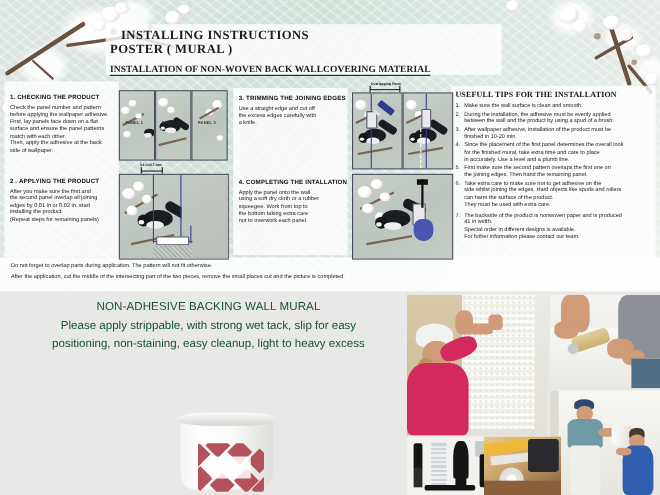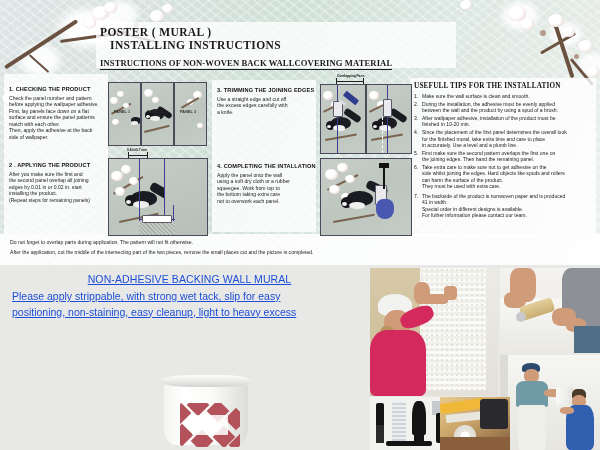--- a/index.html
+++ b/index.html
@@ -73,23 +73,23 @@
   .squeegee{position:absolute;background:#e9e9ee;border:.8px solid #5a5a6a;border-radius:1px;}
   .glove{position:absolute;background:#4a57b0;border-radius:40% 40% 45% 45%;}
   .arrowblk{position:absolute;background:#111;}
 
   
   #notes{position:absolute;left:10px;top:238px;font-size:5.1px;color:#1b1b1b;line-height:9.6px;}
   #notes div{white-space:nowrap;}
 
   
   #bottom{position:absolute;left:0;top:265px;width:600px;height:185px;background:#e8e8e6;}
-  #promo{position:absolute;left:12px;top:5px;width:355px;color:#1d4ed8;text-decoration:underline;}
+  #promo{position:absolute;left:12px;top:5px;width:355px;color:#14532d;}
   .promottl{font-size:10.5px;text-align:center;margin:3px 0 4px 0;letter-spacing:.1px;}
-  .promoline{font-size:10.5px;line-height:15.5px;}
+  .promoline{font-size:10.5px;line-height:15.5px;text-align:center;}
 
   
   #bucket{position:absolute;left:160px;top:375px;width:92px;height:72px;}
   .bk-lid{position:absolute;left:0;top:0;width:92px;height:12px;border-radius:46px/9px;
      background:linear-gradient(180deg,#fdfdfd,#e6e6e4 60%,#d3d3d1);}
   .bk-body{position:absolute;left:4px;top:8px;width:84px;height:62px;
      border-radius:6px 6px 12px 12px/4px 4px 16px 16px;
      background:linear-gradient(90deg,#f4f4f2 0%,#ffffff 22%,#fbfbf9 55%,#e6e6e3 85%,#dcdcd9 100%);}
   .bk-label{position:absolute;left:16px;top:20px;width:60px;height:44px;overflow:hidden;border-radius:2px;}
   .dmd{position:absolute;background:#b3525b;transform:rotate(45deg);}
@@ -156,23 +156,23 @@
       <div class="petal" style="left:460px;top:0px;width:12px;height:10px;"></div>
     </div>
 
     <div class="plate" style="left:96px;top:22px;width:360px;height:46px;"></div>
     <div class="plate" style="left:4px;top:74px;width:104px;height:160px;"></div>
     <div class="plate" style="left:212px;top:80px;width:104px;height:152px;"></div>
     <div class="plate" style="left:410px;top:78px;width:186px;height:158px;"></div>
     <div class="plate" style="left:0px;top:234px;width:600px;height:31px;background:rgba(255,255,255,.88);"></div>
 
     <div id="hdr">
+      <div class="h1" style="margin-left:10px;">INSTALLING INSTRUCTIONS</div>
       <div class="h1">POSTER ( MURAL )</div>
-      <div class="h1" style="margin-left:10px;">INSTALLING INSTRUCTIONS</div>
-      <div class="h2">INSTRUCTIONS OF NON-WOVEN BACK WALLCOVERING MATERIAL</div>
+      <div class="h2">INSTALLATION OF NON-WOVEN BACK WALLCOVERING MATERIAL</div>
     </div>
 
     <div style="position:absolute;left:9px;top:86px;width:98px;">
       <div class="stepttl">1. CHECKING THE PRODUCT</div>
       <div class="stepbody">
         <div>Check the panel number and pattern</div>
         <div>before applying the wallpaper adhesive.</div>
         <div>First, lay panels face down on a flat</div>
         <div>surface and ensure the panel patterns</div>
         <div>match with each other.</div>

